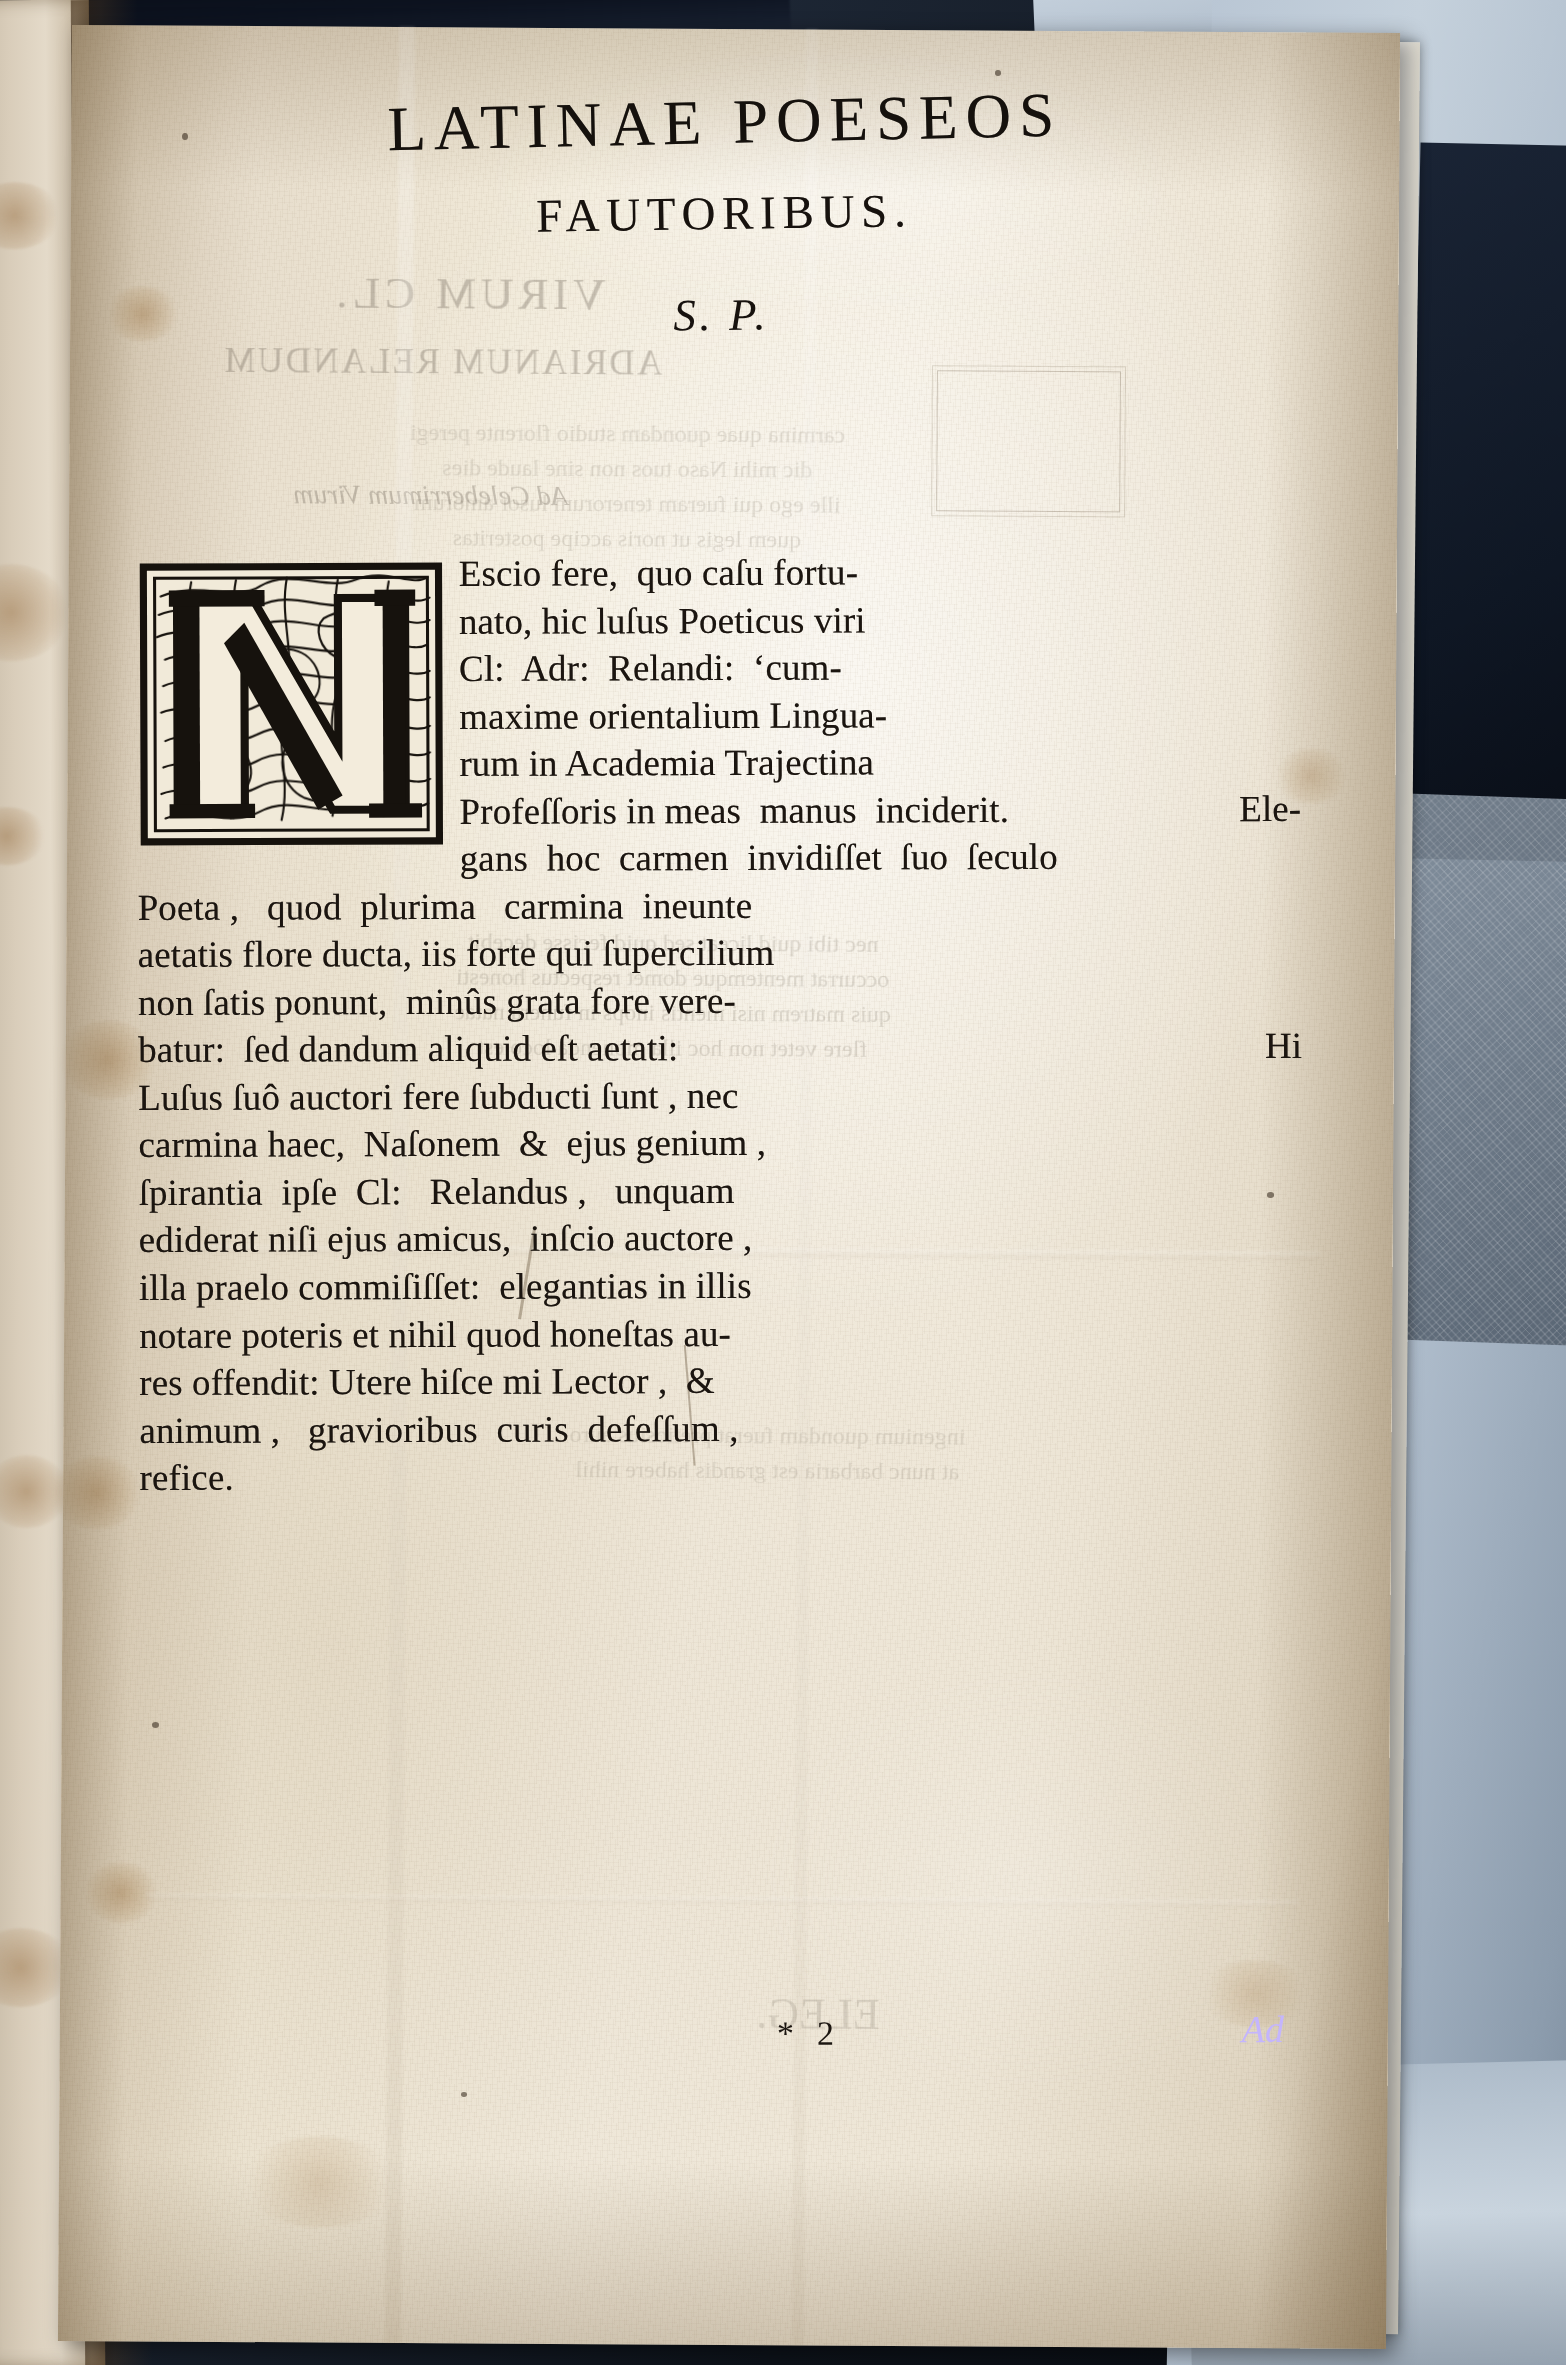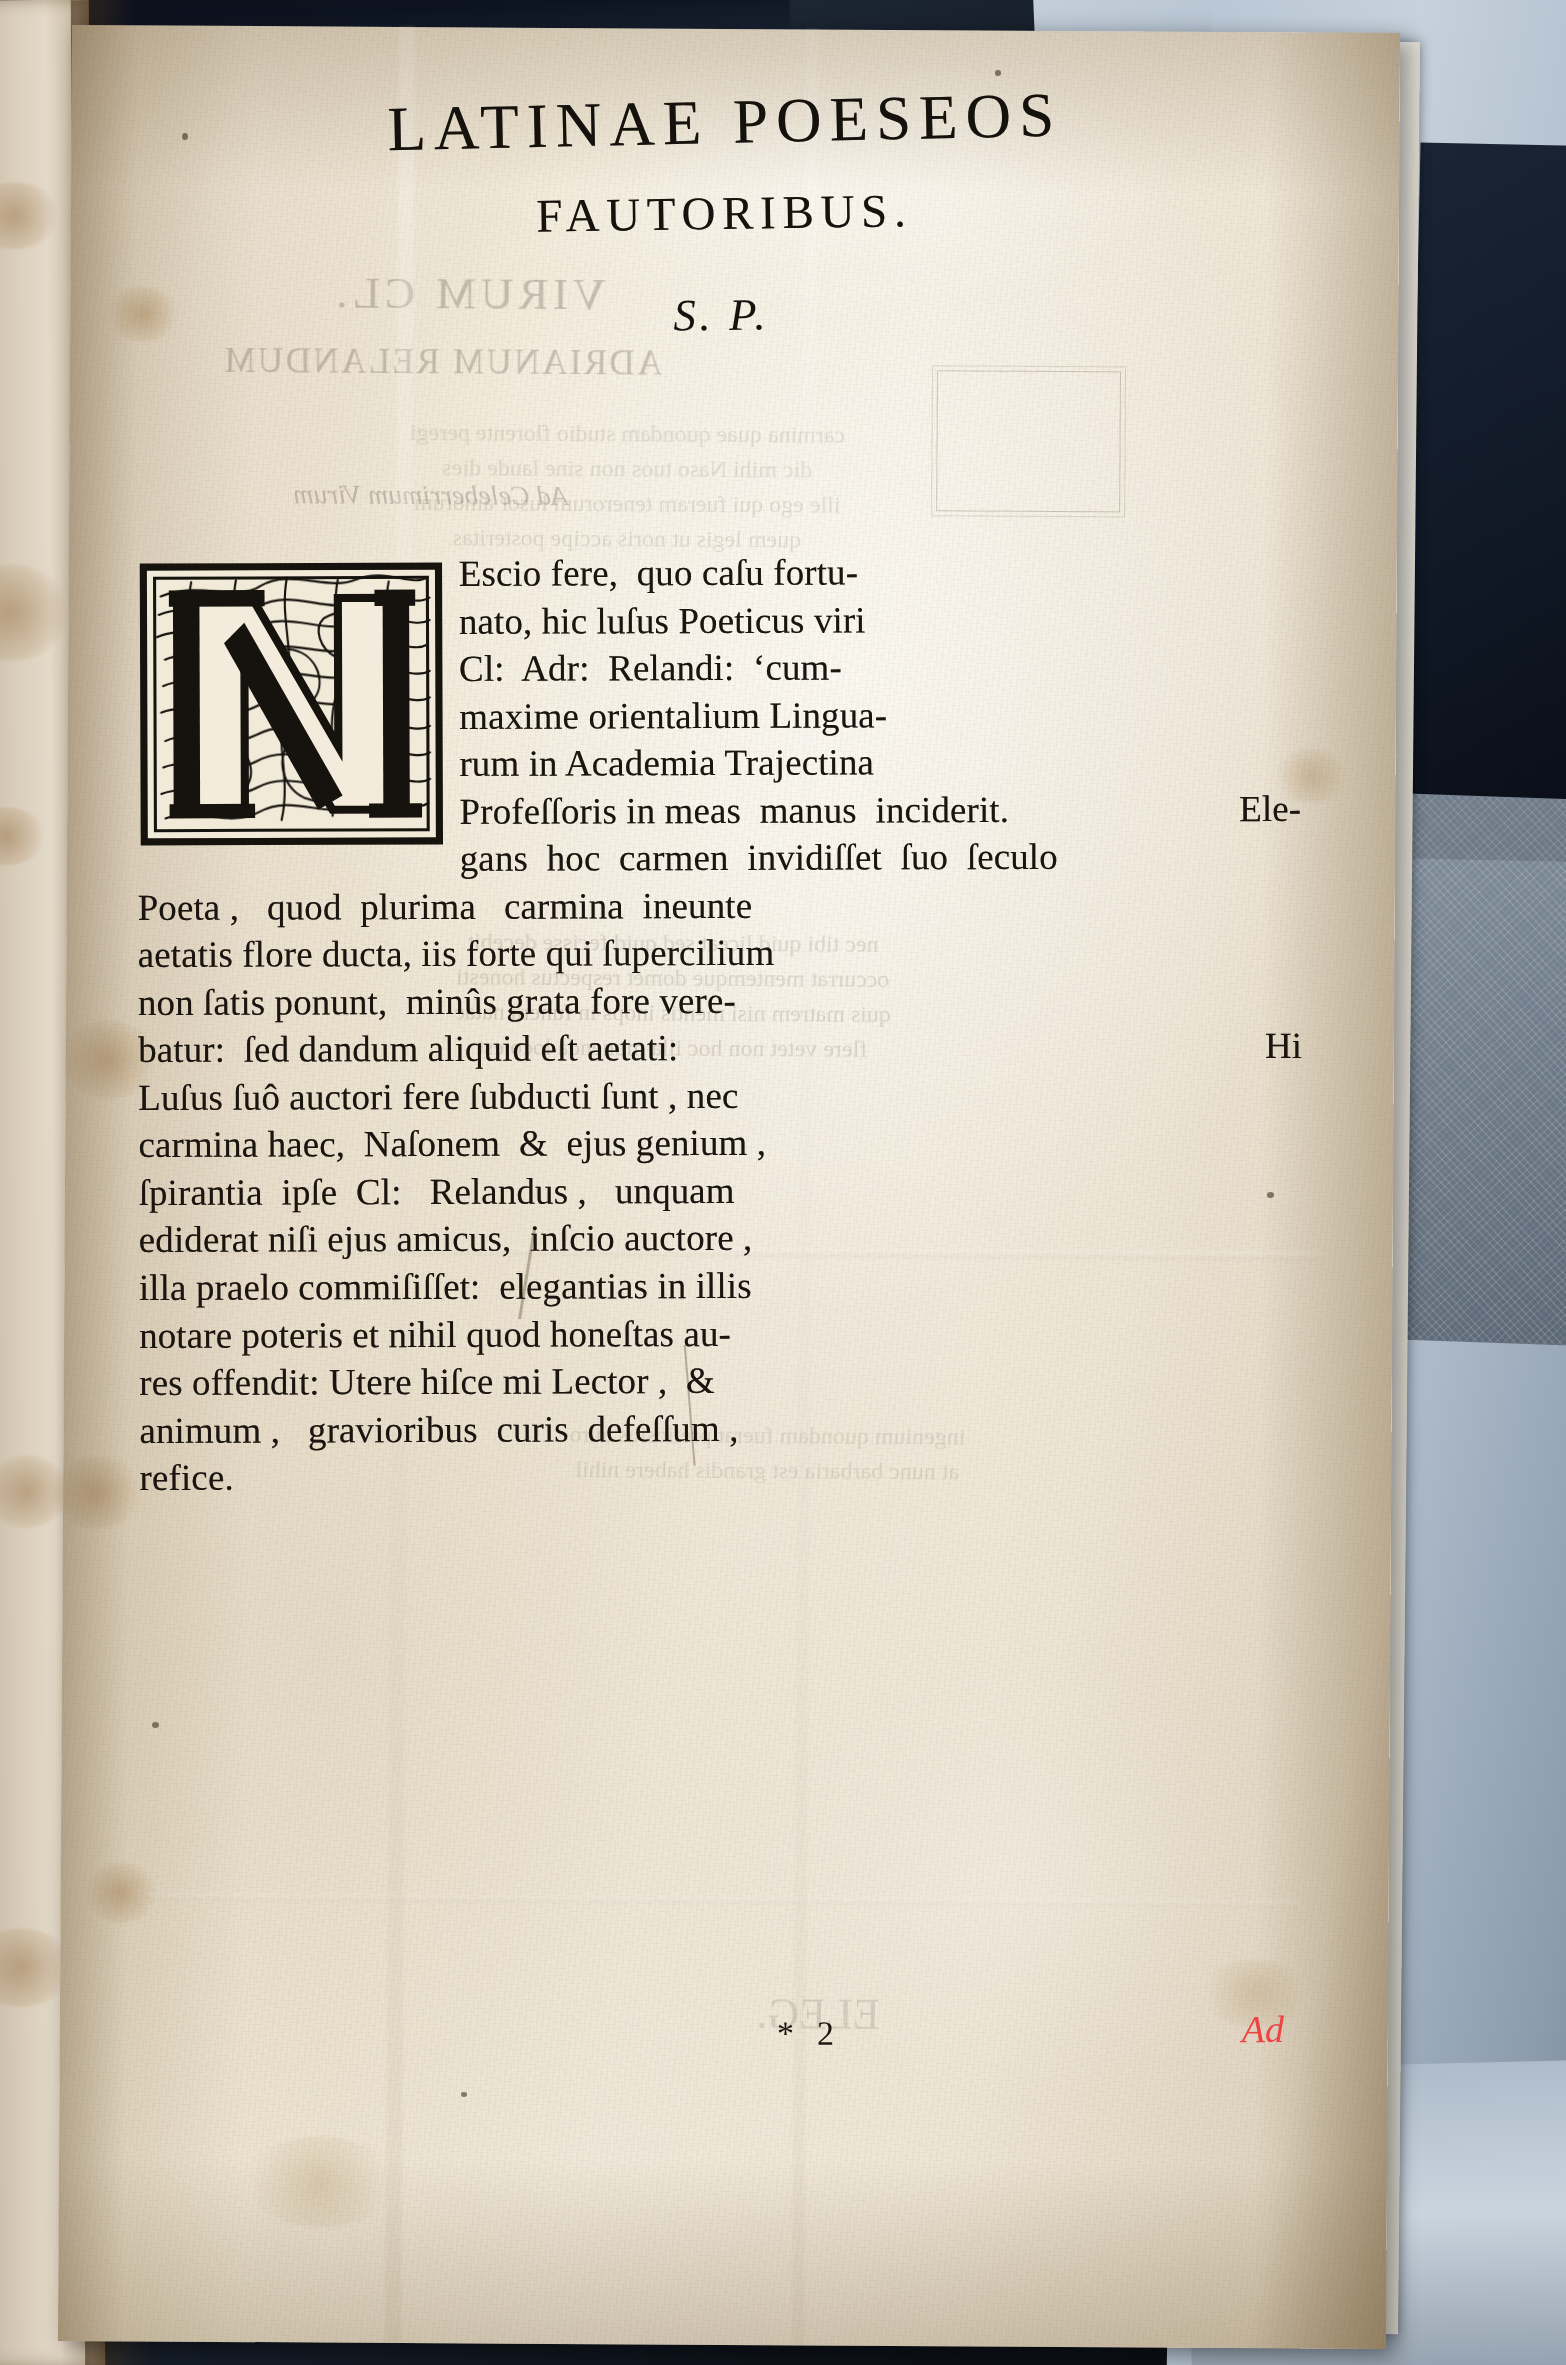--- a/index.html
+++ b/index.html
@@ -267,21 +267,21 @@
     left: 634px;
     font-size: 34px;
     letter-spacing: 7.3px;
     color: #1b1510;
   }
   .catchword {
     position: absolute;
     right: 11px;
     font-style: italic;
     font-size: 38px;
-    color: #ef4444;
+    color: #c4b5fd;
   }
 
   
   .inkdot {
     position: absolute;
     background: rgba(45,33,20,.55);
     border-radius: 50%;
     filter: blur(0.4px);
     pointer-events: none;
   }

